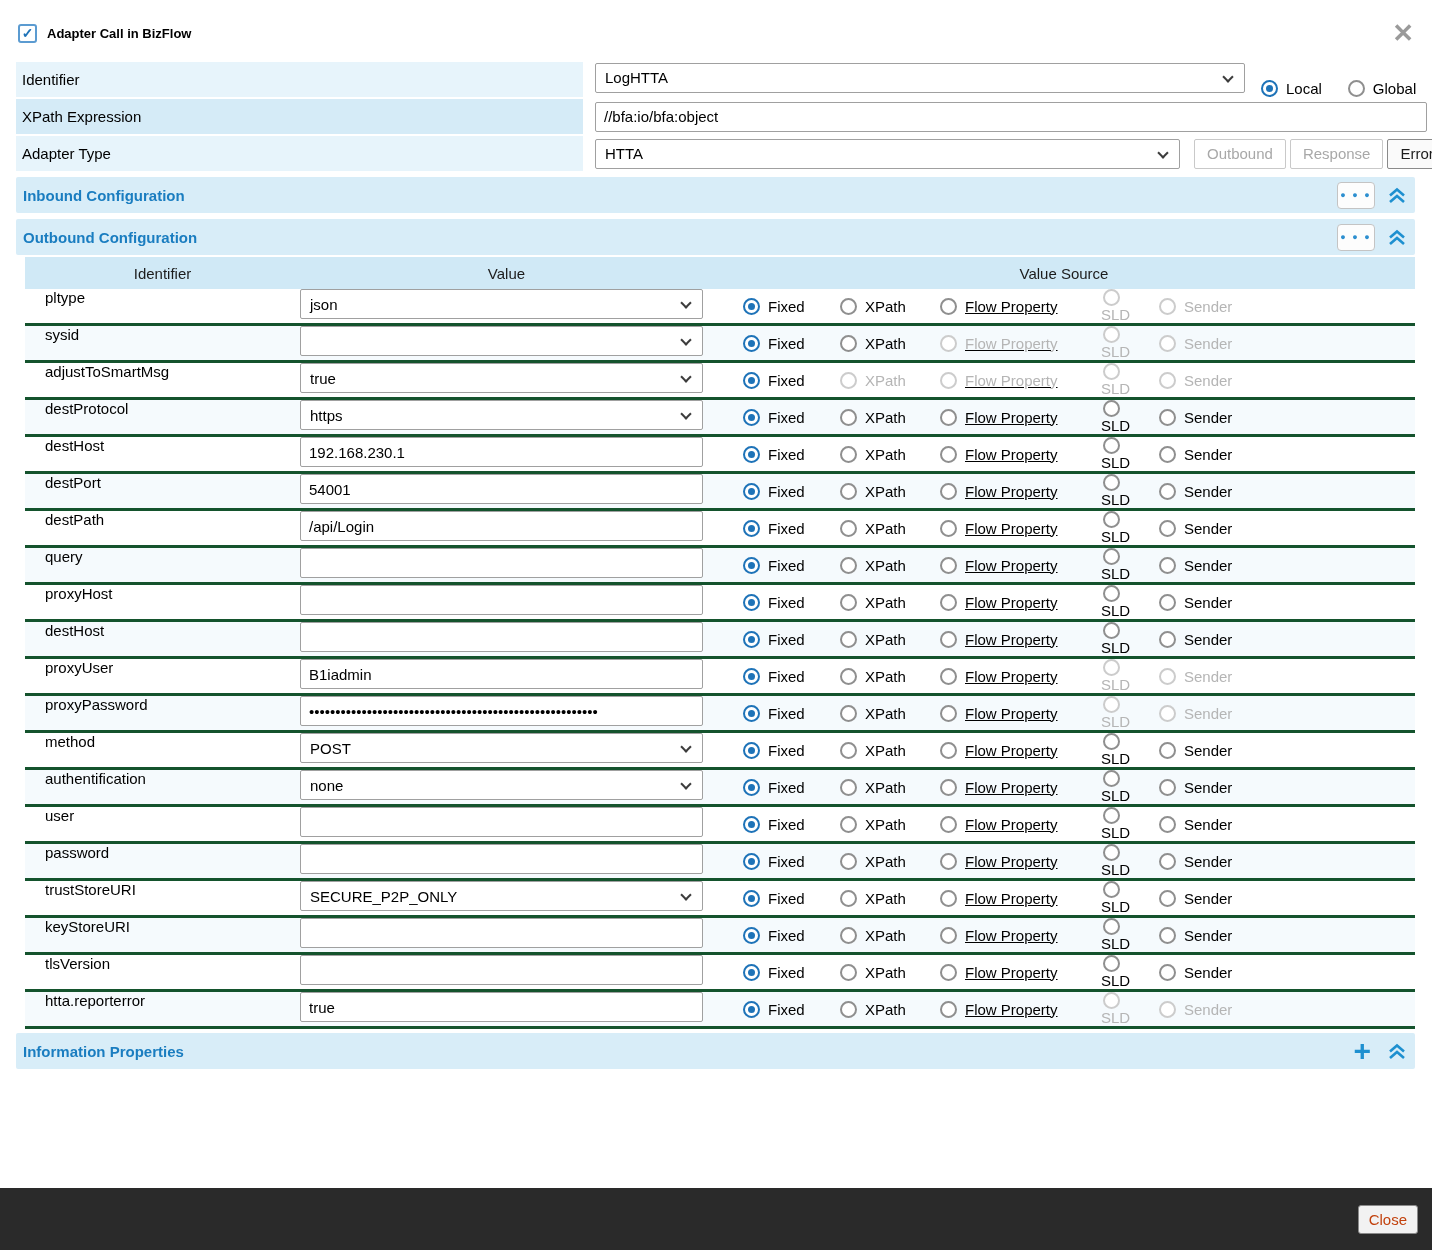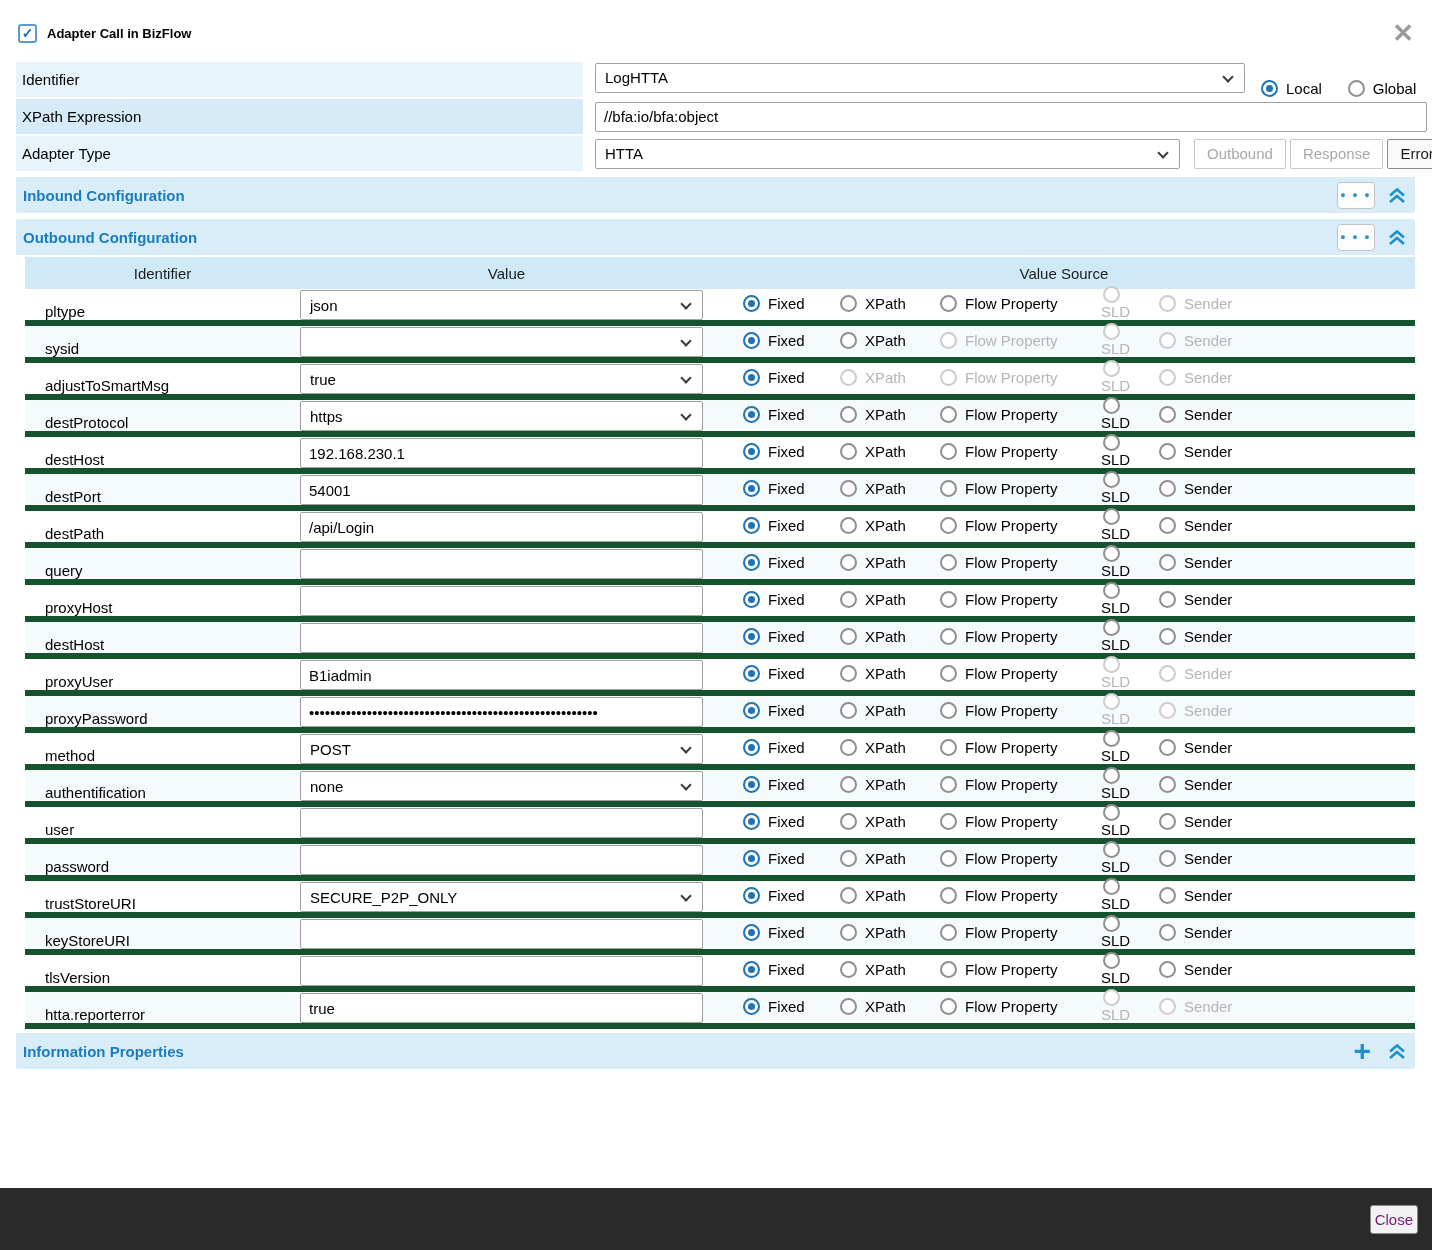--- a/index.html
+++ b/index.html
@@ -58,41 +58,41 @@
   .plusbtn { color:#1e90d0; font-size:30px; font-weight:bold; line-height:1; cursor:pointer; padding:0 4px; }
 
   
   .otable { margin:0 17px 0 25px; }
   .thead { display:flex; height:32px; background:#d0e9f6; align-items:center; }
   .th { text-align:center; font-size:15px; color:#1c1c1c; }
   .th-id { width:275px; }
   .th-val { width:413px; }
   .th-src { flex:1; }
 
-  .trow { display:flex; align-items:flex-end; height:37px; border-bottom:6px solid #14532d; background:#fff; }
+  .trow { display:flex; align-items:flex-start; height:37px; border-bottom:3px solid #14532d; background:#fff; }
   .trow.alt { background:#f5fafd; }
   .c-id { width:275px; padding-left:20px; flex:none; }
   .c-val { width:413px; flex:none; padding-right:10px; }
   .c-val .selbox, .c-val .txtbox { width:100%; }
   .c-src { flex:1; display:flex; align-items:center; padding-left:30px; }
 
   .opt { display:flex; align-items:center; cursor:pointer; }
   .opt-fixed { width:97px; }
   .opt-xpath { width:100px; }
-  .opt-flow-property { width:132px; }
+  .opt-flow-property { width:132px;text-decoration:underline; }
   .opt-sld { width:87px;flex-direction:column; }
   .opt-sender { width:100px; }
   .optlbl.dis { color:#b5b5b5; }
 
   .spacer { flex:1; }
 
   
   .footer { height:62px; background:#2a2a2a; display:flex; align-items:center; justify-content:flex-end; padding-right:14px; flex:none; }
-  .closebtn { font-family:"Liberation Sans",sans-serif; font-size:15px; padding:5px 4px; background:#f2f2f2;
-              border:1px solid #8a8a8a; border-radius:3px; color:#701a75; cursor:pointer; }
+  .closebtn { font-family:"Liberation Sans",sans-serif; font-size:15px; padding:5px 10px; background:#f2f2f2;
+              border:1px solid #8a8a8a; border-radius:3px; color:#c2410c; cursor:pointer; }
 </style>
 </head>
 <body>
 
 <div class="titlebar">
   <span class="chkbox">
       <span>✓</span>
     </span>
   <span class="dlg-title">Adapter Call in BizFlow</span>
   <span class="close-x">✕</span>

